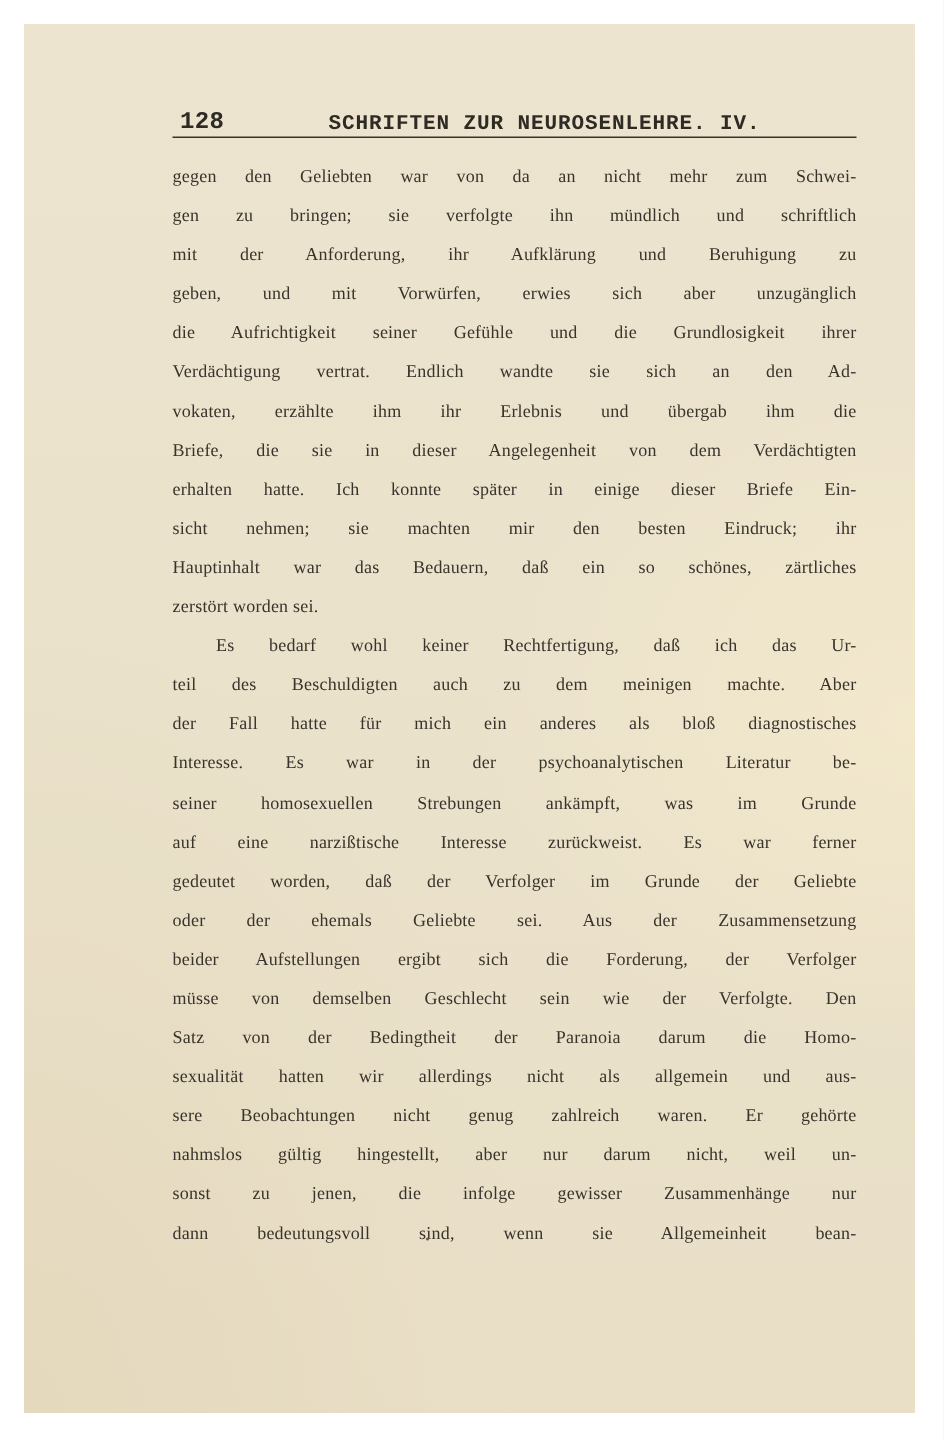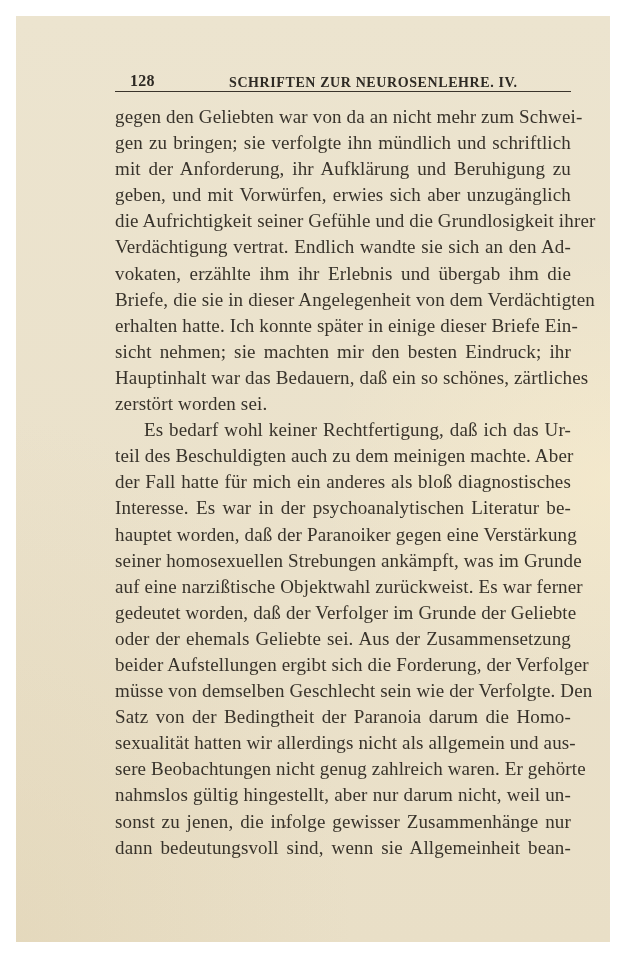--- a/index.html
+++ b/index.html
@@ -20,25 +20,25 @@
     width: 594px;
     height: 926px;
     background: #ece3cd;
     background-image:
       radial-gradient(ellipse at 100% 50%, rgba(250,238,205,0.55) 0%, rgba(236,227,205,0) 35%),
       radial-gradient(ellipse at 0% 100%, rgba(220,205,170,0.35) 0%, rgba(236,227,205,0) 40%),
       linear-gradient(180deg, #ece4cf 0%, #e9dfc7 100%);
   }
   .header {
     position: absolute;
-    left: 114px;
+    left: 104px;
     top: 56px;
     width: 455px;
     height: 20px;
-    font-family: Liberation Serif, serif;
+    font-family: Liberation Mono, monospace;
     color: #2e2a24;
   }
   .page-number {
     position: absolute;
     left: 0;
     top: 0;
     font-size: 16px;
     font-weight: bold;
     letter-spacing: 0.2px;
   }
@@ -57,21 +57,21 @@
     width: 456px;
     height: 0;
     border-top: 1.4px solid #3a342b;
   }
   .body-text {
     position: absolute;
     left: 99px;
     top: 88px;
     width: 456px;
     font-family: "Liberation Serif", "DejaVu Serif", serif;
-    font-size: 19px;
+    font-size: 12px;
     color: #38332b;
     letter-spacing: 0.15px;
   }
   .line {
     display: block;
     height: 26.1px;
     line-height: 26.1px;
     white-space: nowrap;
     text-align: justify;
     text-align-last: justify;
@@ -110,23 +110,22 @@
       <span class="line">vokaten, erzählte ihm ihr Erlebnis und übergab ihm die</span>
       <span class="line">Briefe, die sie in dieser Angelegenheit von dem Verdächtigten</span>
       <span class="line">erhalten hatte. Ich konnte später in einige dieser Briefe Ein-</span>
       <span class="line">sicht nehmen; sie machten mir den besten Eindruck; ihr</span>
       <span class="line">Hauptinhalt war das Bedauern, daß ein so schönes, zärtliches</span>
       <span class="line last">zerstört worden sei.</span>
       <span class="line indent">Es bedarf wohl keiner Rechtfertigung, daß ich das Ur-</span>
       <span class="line">teil des Beschuldigten auch zu dem meinigen machte. Aber</span>
       <span class="line">der Fall hatte für mich ein anderes als bloß diagnostisches</span>
       <span class="line">Interesse. Es war in der psychoanalytischen Literatur be-</span>
-      <span class="line">hauptet worden, daß der Paranoiker gegen eine Verstärkung</span>
       <span class="line">seiner homosexuellen Strebungen ankämpft, was im Grunde</span>
-      <span class="line">auf eine narzißtische Objektwahl zurückweist. Es war ferner</span>
+      <span class="line">auf eine narzißtische Interesse zurückweist. Es war ferner</span>
       <span class="line">gedeutet worden, daß der Verfolger im Grunde der Geliebte</span>
       <span class="line">oder der ehemals Geliebte sei. Aus der Zusammensetzung</span>
       <span class="line">beider Aufstellungen ergibt sich die Forderung, der Verfolger</span>
       <span class="line">müsse von demselben Geschlecht sein wie der Verfolgte. Den</span>
       <span class="line">Satz von der Bedingtheit der Paranoia darum die Homo-</span>
       <span class="line">sexualität hatten wir allerdings nicht als allgemein und aus-</span>
       <span class="line">sere Beobachtungen nicht genug zahlreich waren. Er gehörte</span>
       <span class="line">nahmslos gültig hingestellt, aber nur darum nicht, weil un-</span>
       <span class="line">sonst zu jenen, die infolge gewisser Zusammenhänge nur</span>
       <span class="line">dann bedeutungsvoll sind, wenn sie Allgemeinheit bean-</span>

